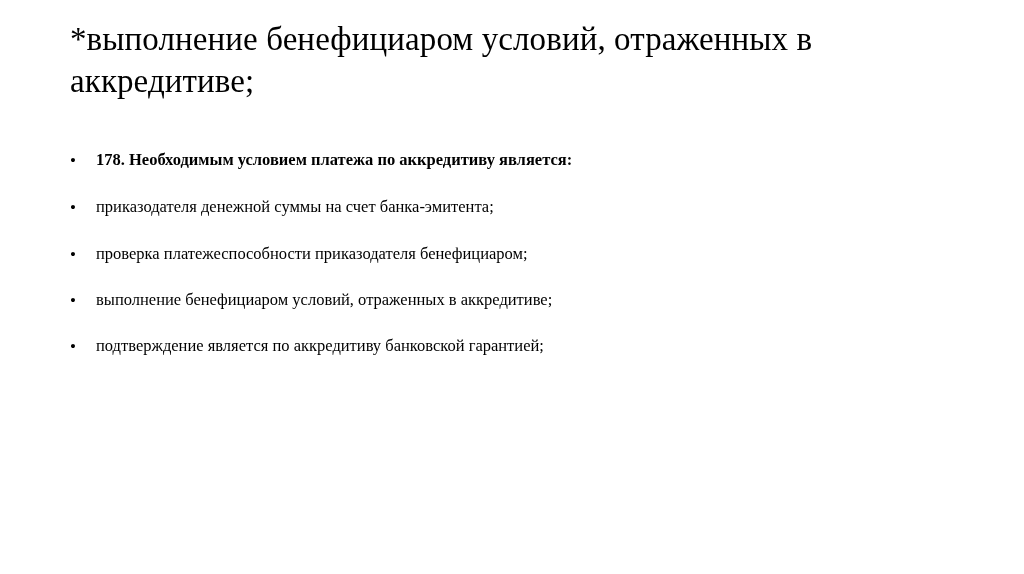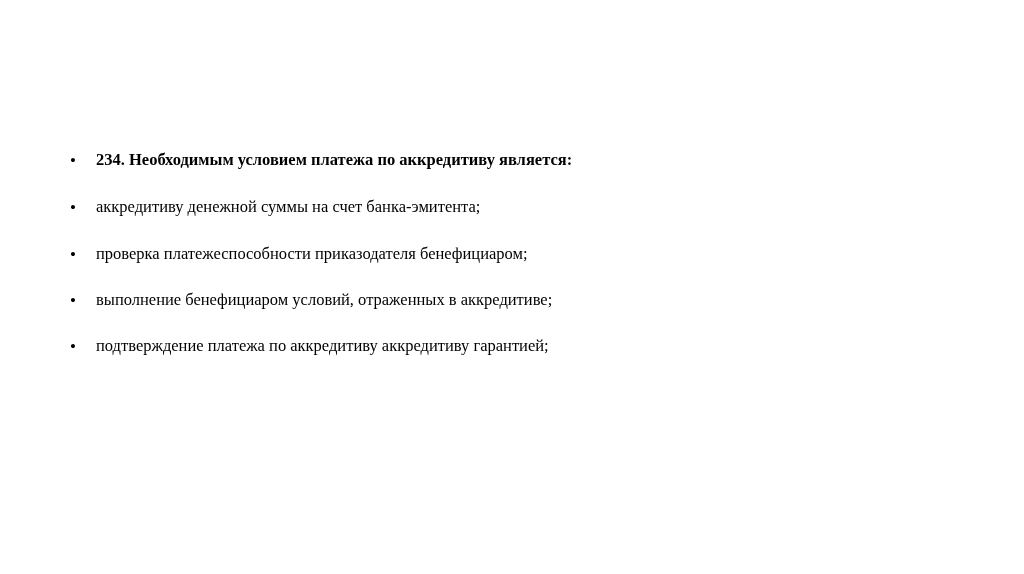--- a/index.html
+++ b/index.html
@@ -66,42 +66,43 @@
   }
   .bullet-item.strong {
     margin-bottom: 26px;
   }
 </style>
 </head>
 <body>
 
 <div class="slide">
 
+  <div class="slide-title">*выполнение бенефициаром условий, отраженных в аккредитиве;</div>
 
   <ul class="bullet-list">
 
     <li class="bullet-item strong">
       <span class="bullet-marker">•</span>
-      <span class="bullet-text">234. Необходимым условием платежа по аккредитиву является:</span>
+      <span class="bullet-text">178. Необходимым условием платежа по аккредитиву является:</span>
     </li>
 
     <li class="bullet-item">
       <span class="bullet-marker">•</span>
-      <span class="bullet-text">аккредитиву денежной суммы на счет банка-эмитента;</span>
+      <span class="bullet-text">приказодателя денежной суммы на счет банка-эмитента;</span>
     </li>
 
     <li class="bullet-item">
       <span class="bullet-marker">•</span>
       <span class="bullet-text">проверка платежеспособности приказодателя бенефициаром;</span>
     </li>
 
     <li class="bullet-item">
       <span class="bullet-marker">•</span>
       <span class="bullet-text">выполнение бенефициаром условий, отраженных в аккредитиве;</span>
     </li>
 
     <li class="bullet-item">
       <span class="bullet-marker">•</span>
-      <span class="bullet-text">подтверждение платежа по аккредитиву аккредитиву гарантией;</span>
+      <span class="bullet-text">подтверждение является по аккредитиву банковской гарантией;</span>
     </li>
 
   </ul>
 </div>
 
 </body></html>

